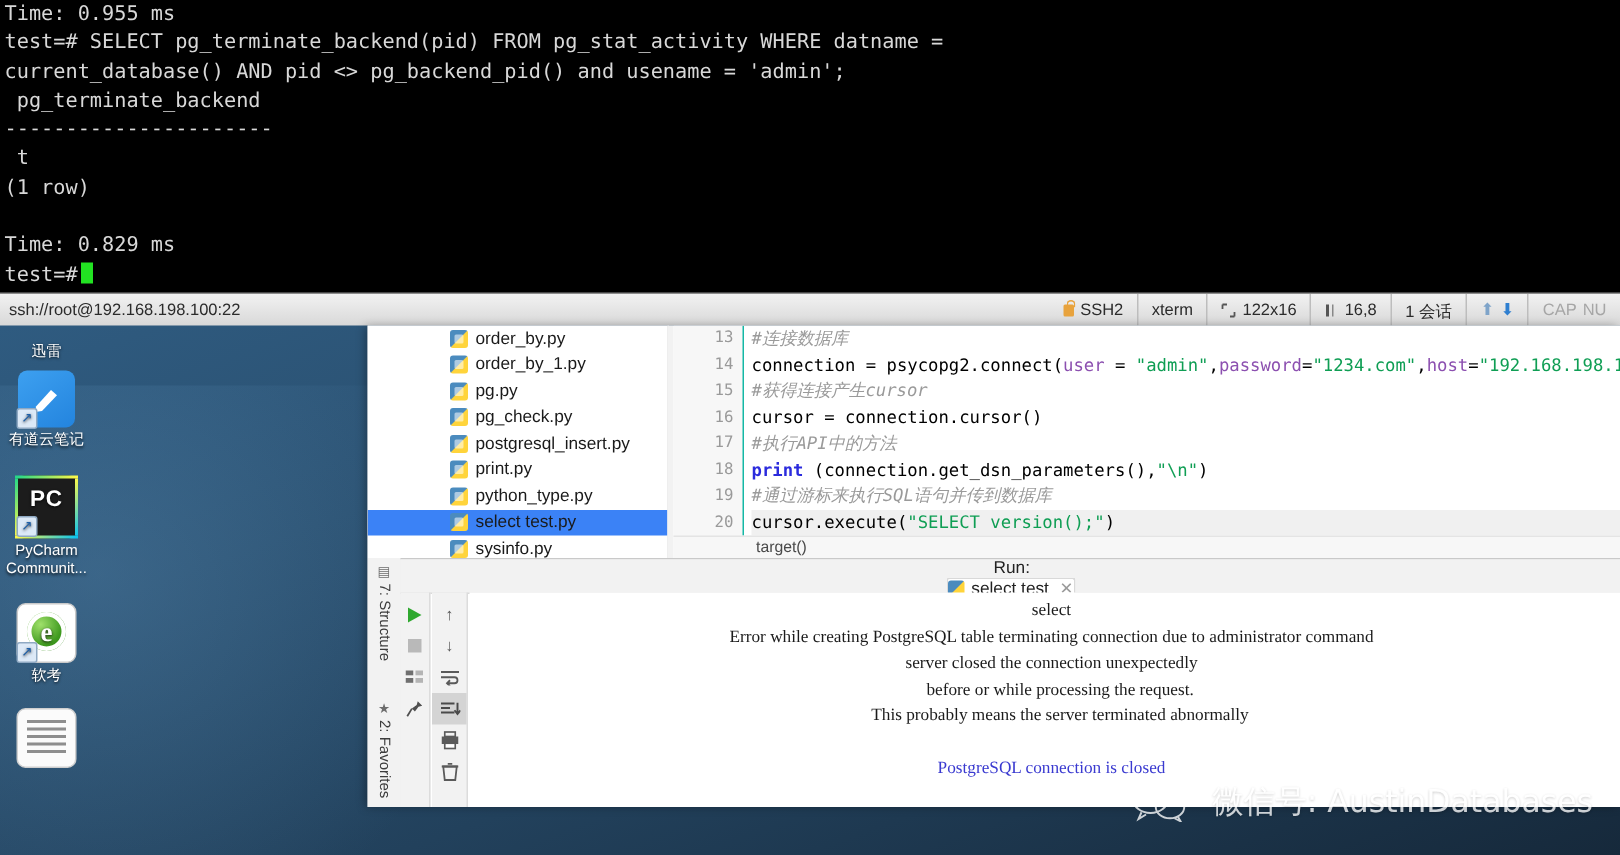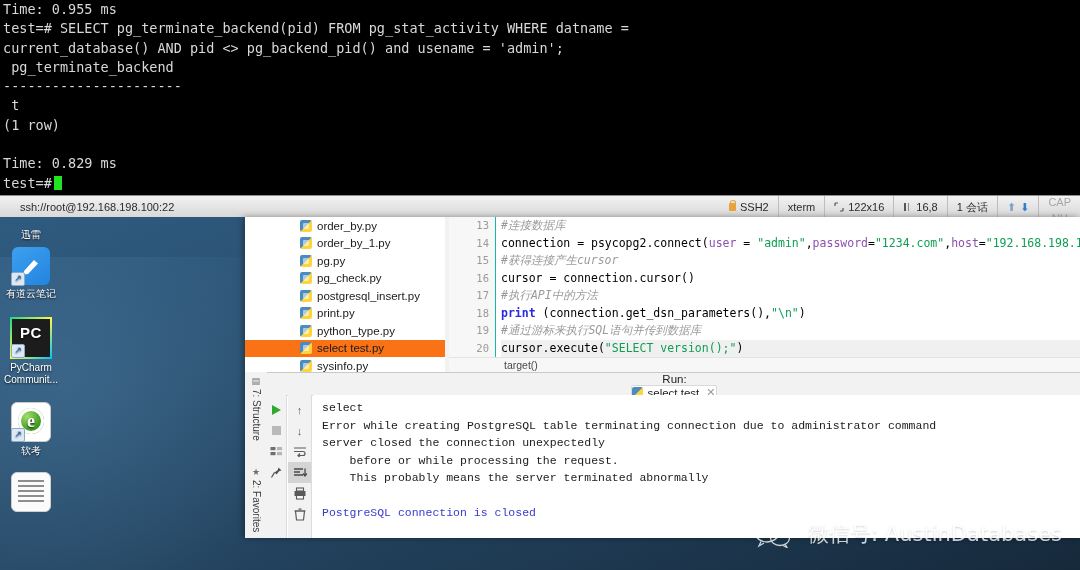--- a/index.html
+++ b/index.html
@@ -56,21 +56,21 @@
     height: 22px;
     background: linear-gradient(180deg,#f2f2f2 0%,#e3e3e3 55%,#d7d7d7 100%);
     border-top: 1px solid #8c8c8c;
     border-bottom: 1px solid #9a9a9a;
     display: flex;
     align-items: center;
     font-size: 11px;
     color: #2b2b2b;
   }
   .sb-path {
-    padding-left: 20px;
+    padding-left: 6px;
     flex: 0 0 auto;
     white-space: nowrap;
   }
   .sb-spacer { flex: 1 1 auto; }
   .sb-cell {
     padding: 0 9px;
     white-space: nowrap;
     display: flex;
     align-items: center;
     gap: 4px;
@@ -93,21 +93,21 @@
     border:1.5px solid #e8a33d;
     border-bottom:none;
     border-radius:3px 3px 0 0;
   }
   .arrow-up, .arrow-dn {
     font-size: 11px;
     line-height: 1;
   }
   .arrow-up { color: #7fa4c9; }
   .arrow-dn { color: #2f7fd0; }
-  .sb-dim { color: #a6a6a6; flex-direction: column; }
+  .sb-dim { color: #a6a6a6; }
 
   
   .desktop {
     position: absolute;
     left: 0; top: 217px;
     width: 1080px;
     height: 353px;
     background: linear-gradient(160deg,#2f5b80 0%,#2a5070 28%,#22415c 60%,#16293b 100%);
     overflow: hidden;
   }
@@ -257,21 +257,21 @@
   .tree-row {
     display: flex;
     align-items: center;
     height: 17.5px;
     padding-left: 55px;
     font-size: 11.5px;
     color: #1a1a1a;
     white-space: nowrap;
   }
   .tree-row.selected {
-    background: #f97316;
+    background: #3b82f6;
   }
   .py-icon {
     width: 12px; height: 12px;
     margin-right: 5px;
     flex: 0 0 12px;
     position: relative;
     border-radius: 2px;
     background: linear-gradient(135deg,#4b8bbe 0%,#4b8bbe 48%,#ffd43b 52%,#ffd43b 100%);
   }
   .py-icon::after {
@@ -436,25 +436,26 @@
   .console {
     position: absolute;
     left: 46px; top: 22px;
     width: 767px; height: 176px;
     background: #ffffff;
     overflow: hidden;
     padding: 4px 0 0 9px;
     box-sizing: border-box;
   }
   .con-line {
-    font-family: Liberation Mono, monospace;
+    font-family: Liberation Serif, serif;
     font-size: 11.5px;
     line-height: 17.5px;
     color: #1b1b1b;
     white-space: pre;
+    text-align: center;
   }
   .con-line.accent { color: #3a3ad0; }
 
   
   .watermark {
     position: absolute;
     right: 18px; bottom: 22px;
     display: flex;
     align-items: flex-end;
     gap: 16px;

